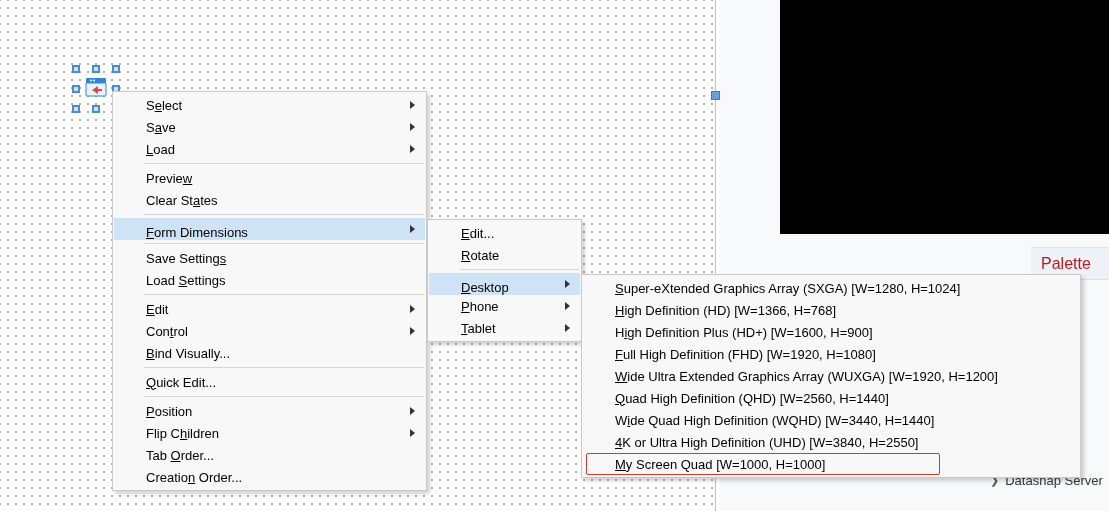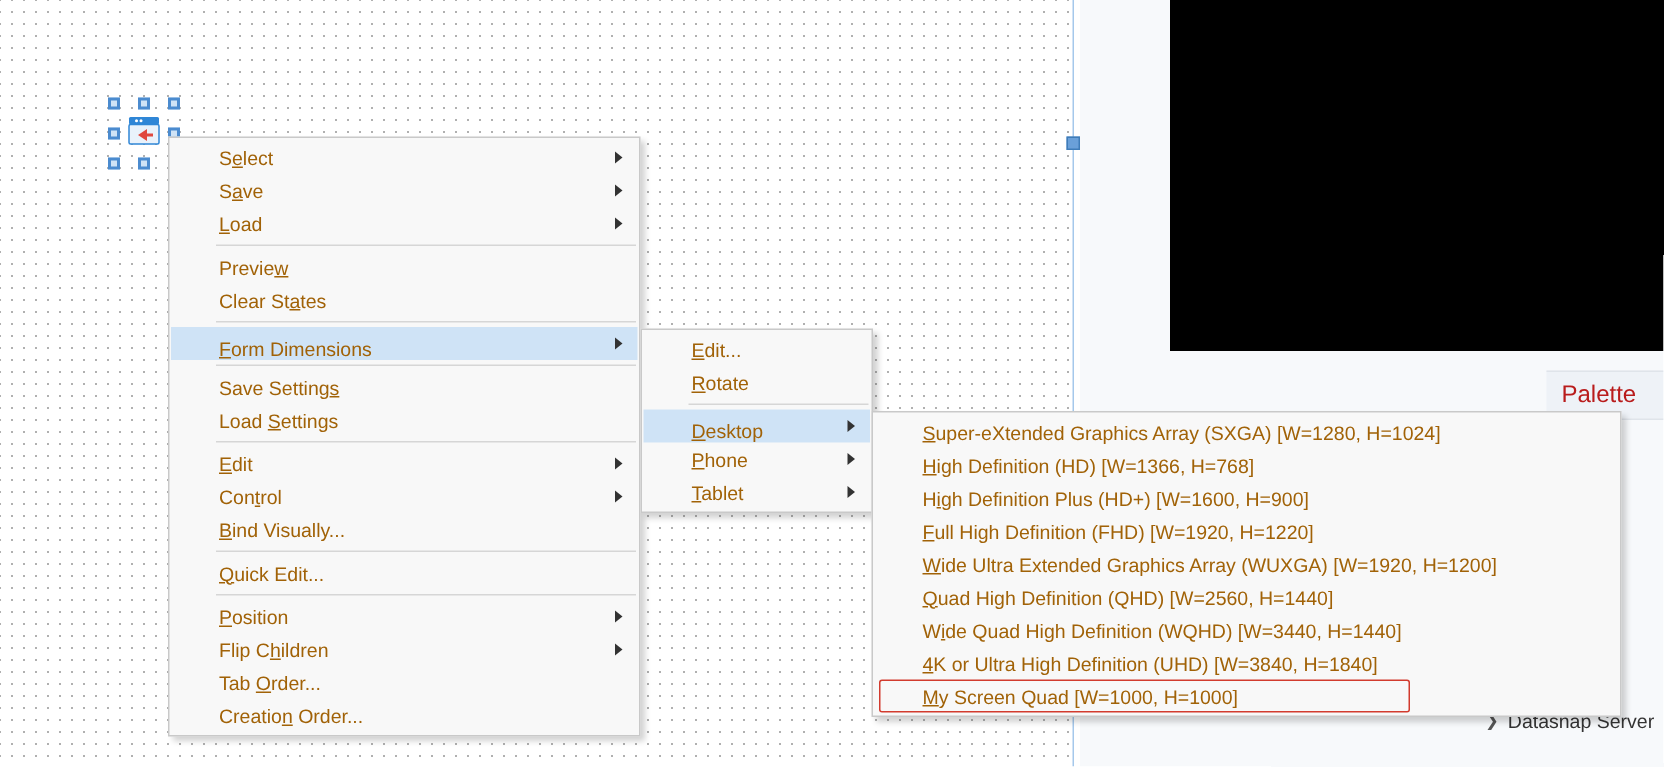--- a/index.html
+++ b/index.html
@@ -94,21 +94,21 @@
     box-shadow: 3px 3px 4px rgba(0,0,0,.18);
     padding: 2px 1px;
   }
   .menu-gutter {
     position: absolute; left:0; top:0; bottom:0; width:28px;
   }
   .menu-item {
     display:flex; align-items:center;
     height: 22px;
     padding: 0 28px 0 32px;
-    color:#a16207;
+    color:#000000;
     white-space: nowrap;
     position:relative;
     cursor: default;
   }
   .menu-item.hi { background:#cfe3f6;align-items:flex-end; }
   .menu-item .lbl u { text-decoration: underline; }
   .menu-item .arrow {
     position:absolute; right:10px; top:50%; transform:translateY(-50%);
     width:0;height:0;border-top:4px solid transparent;border-bottom:4px solid transparent;border-left:5px solid #333;
   }
@@ -254,31 +254,31 @@
   <div class="menu-item">
       <span class="lbl"><u>S</u><span>uper-eXtended Graphics Array (SXGA)  [W=1280, H=1024]</span></span>
     </div>
   <div class="menu-item">
       <span class="lbl"><u>H</u><span>igh Definition (HD)  [W=1366, H=768]</span></span>
     </div>
   <div class="menu-item">
       <span class="lbl">H<u>i</u><span>gh Definition Plus (HD+)  [W=1600, H=900]</span></span>
     </div>
   <div class="menu-item">
-      <span class="lbl"><u>F</u><span>ull High Definition (FHD)  [W=1920, H=1220]</span></span>
+      <span class="lbl"><u>F</u><span>ull High Definition (FHD)  [W=1920, H=1080]</span></span>
     </div>
   <div class="menu-item">
       <span class="lbl"><u>W</u><span>ide Ultra Extended Graphics Array (WUXGA)  [W=1920, H=1200]</span></span>
     </div>
   <div class="menu-item">
       <span class="lbl"><u>Q</u><span>uad High Definition (QHD)  [W=2560, H=1440]</span></span>
     </div>
   <div class="menu-item">
       <span class="lbl">W<u>i</u><span>de Quad High Definition (WQHD)  [W=3440, H=1440]</span></span>
     </div>
   <div class="menu-item">
-      <span class="lbl"><u>4</u><span>K or Ultra High Definition (UHD)  [W=3840, H=1840]</span></span>
+      <span class="lbl"><u>4</u><span>K or Ultra High Definition (UHD)  [W=3840, H=2550]</span></span>
     </div>
   <div class="menu-item">
       <span class="lbl"><u>M</u><span>y Screen Quad  [W=1000, H=1000]</span></span>
     </div>
   <div class="red-box" style="left:4px; right:140px; top:178px; height:22px;"></div>
 </div>
 
 </body></html>

